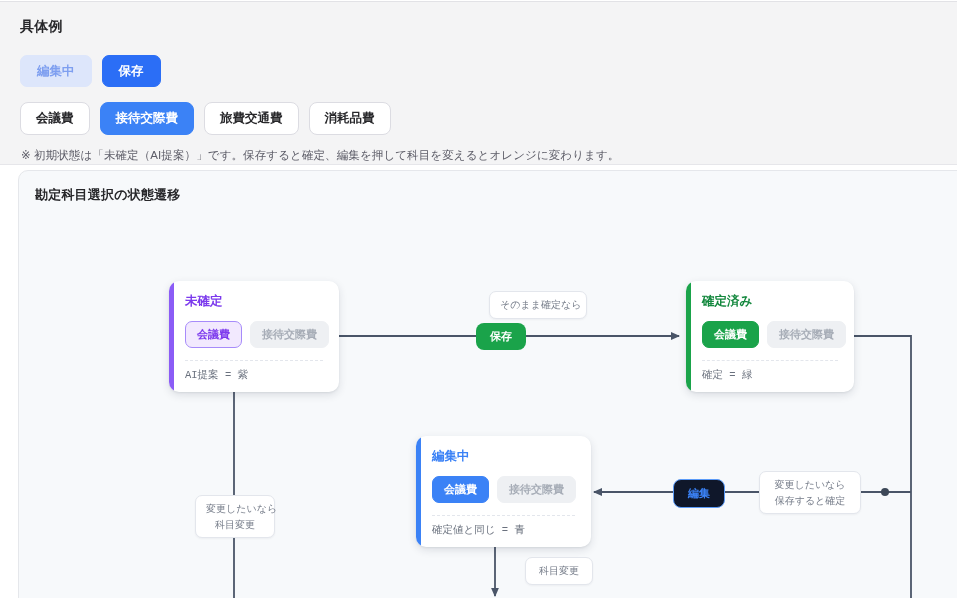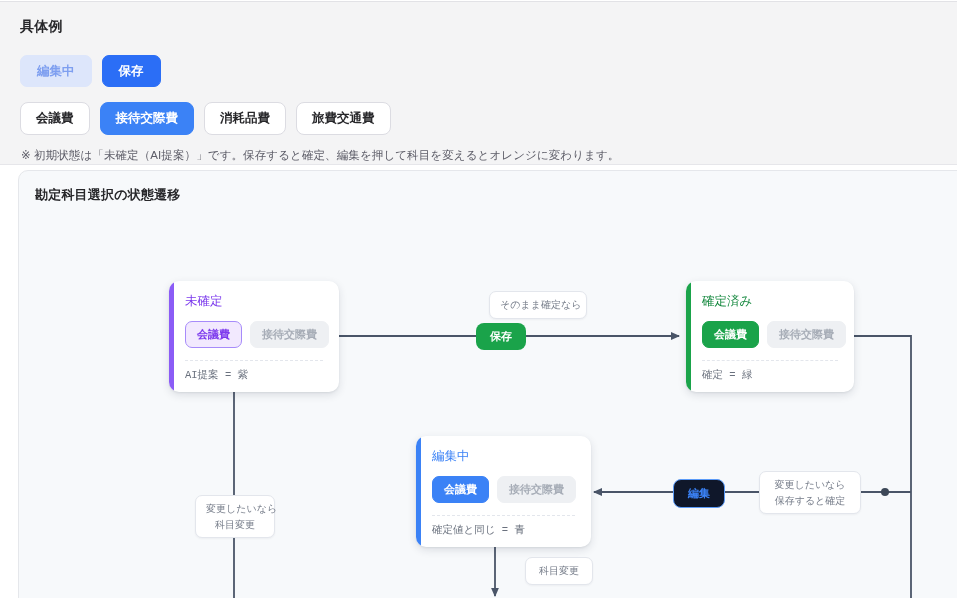--- a/index.html
+++ b/index.html
@@ -91,21 +91,21 @@
     overflow: hidden;
     padding: 14px 16px 12px 16px;
   }
   .node::before {
     content:""; position:absolute; left:0; top:0; bottom:0; width:5px;
   }
   .node.purple::before { background:#8b5cf6; }
   .node.green::before  { background:#1aa34a; }
   .node.blue::before   { background:#3b82f6; }
 
-  .node-title { font-size: 12.5px; font-weight:normal; line-height:1; margin-bottom: 13px; }
+  .node-title { font-size: 12.5px; font-weight:bold; line-height:1; margin-bottom: 13px; }
   .node.purple .node-title { color:#7c3aed; }
   .node.green  .node-title { color:#14883e; }
   .node.blue   .node-title { color:#3b82f6; }
 
   .chips { display:flex; gap: 8px; align-items:center; margin-bottom: 12px; }
   .chip {
     font-size: 11px; font-weight:bold; line-height:1;
     padding: 7px 11px; border-radius: 7px;
     border:1px solid transparent; white-space:nowrap;
   }
@@ -149,22 +149,22 @@
     <h2 class="demo-title">具体例</h2>
 
     <div class="btn-row row-gap1">
       <button class="btn btn-ghost-blue">編集中</button>
       <button class="btn btn-primary">保存</button>
     </div>
 
     <div class="btn-row row-gap2">
       <button class="tab">会議費</button>
       <button class="tab active">接待交際費</button>
+      <button class="tab">旅費交通費</button>
       <button class="tab">消耗品費</button>
-      <button class="tab">旅費交通費</button>
     </div>
 
     <div class="note">※ 初期状態は「未確定（AI提案）」です。保存すると確定、編集を押して科目を変えるとオレンジに変わります。</div>
   </section>
 
   <section class="diagram-card">
     <div class="diagram-title">勘定科目選択の状態遷移</div>
 
     <div class="canvas">
 

